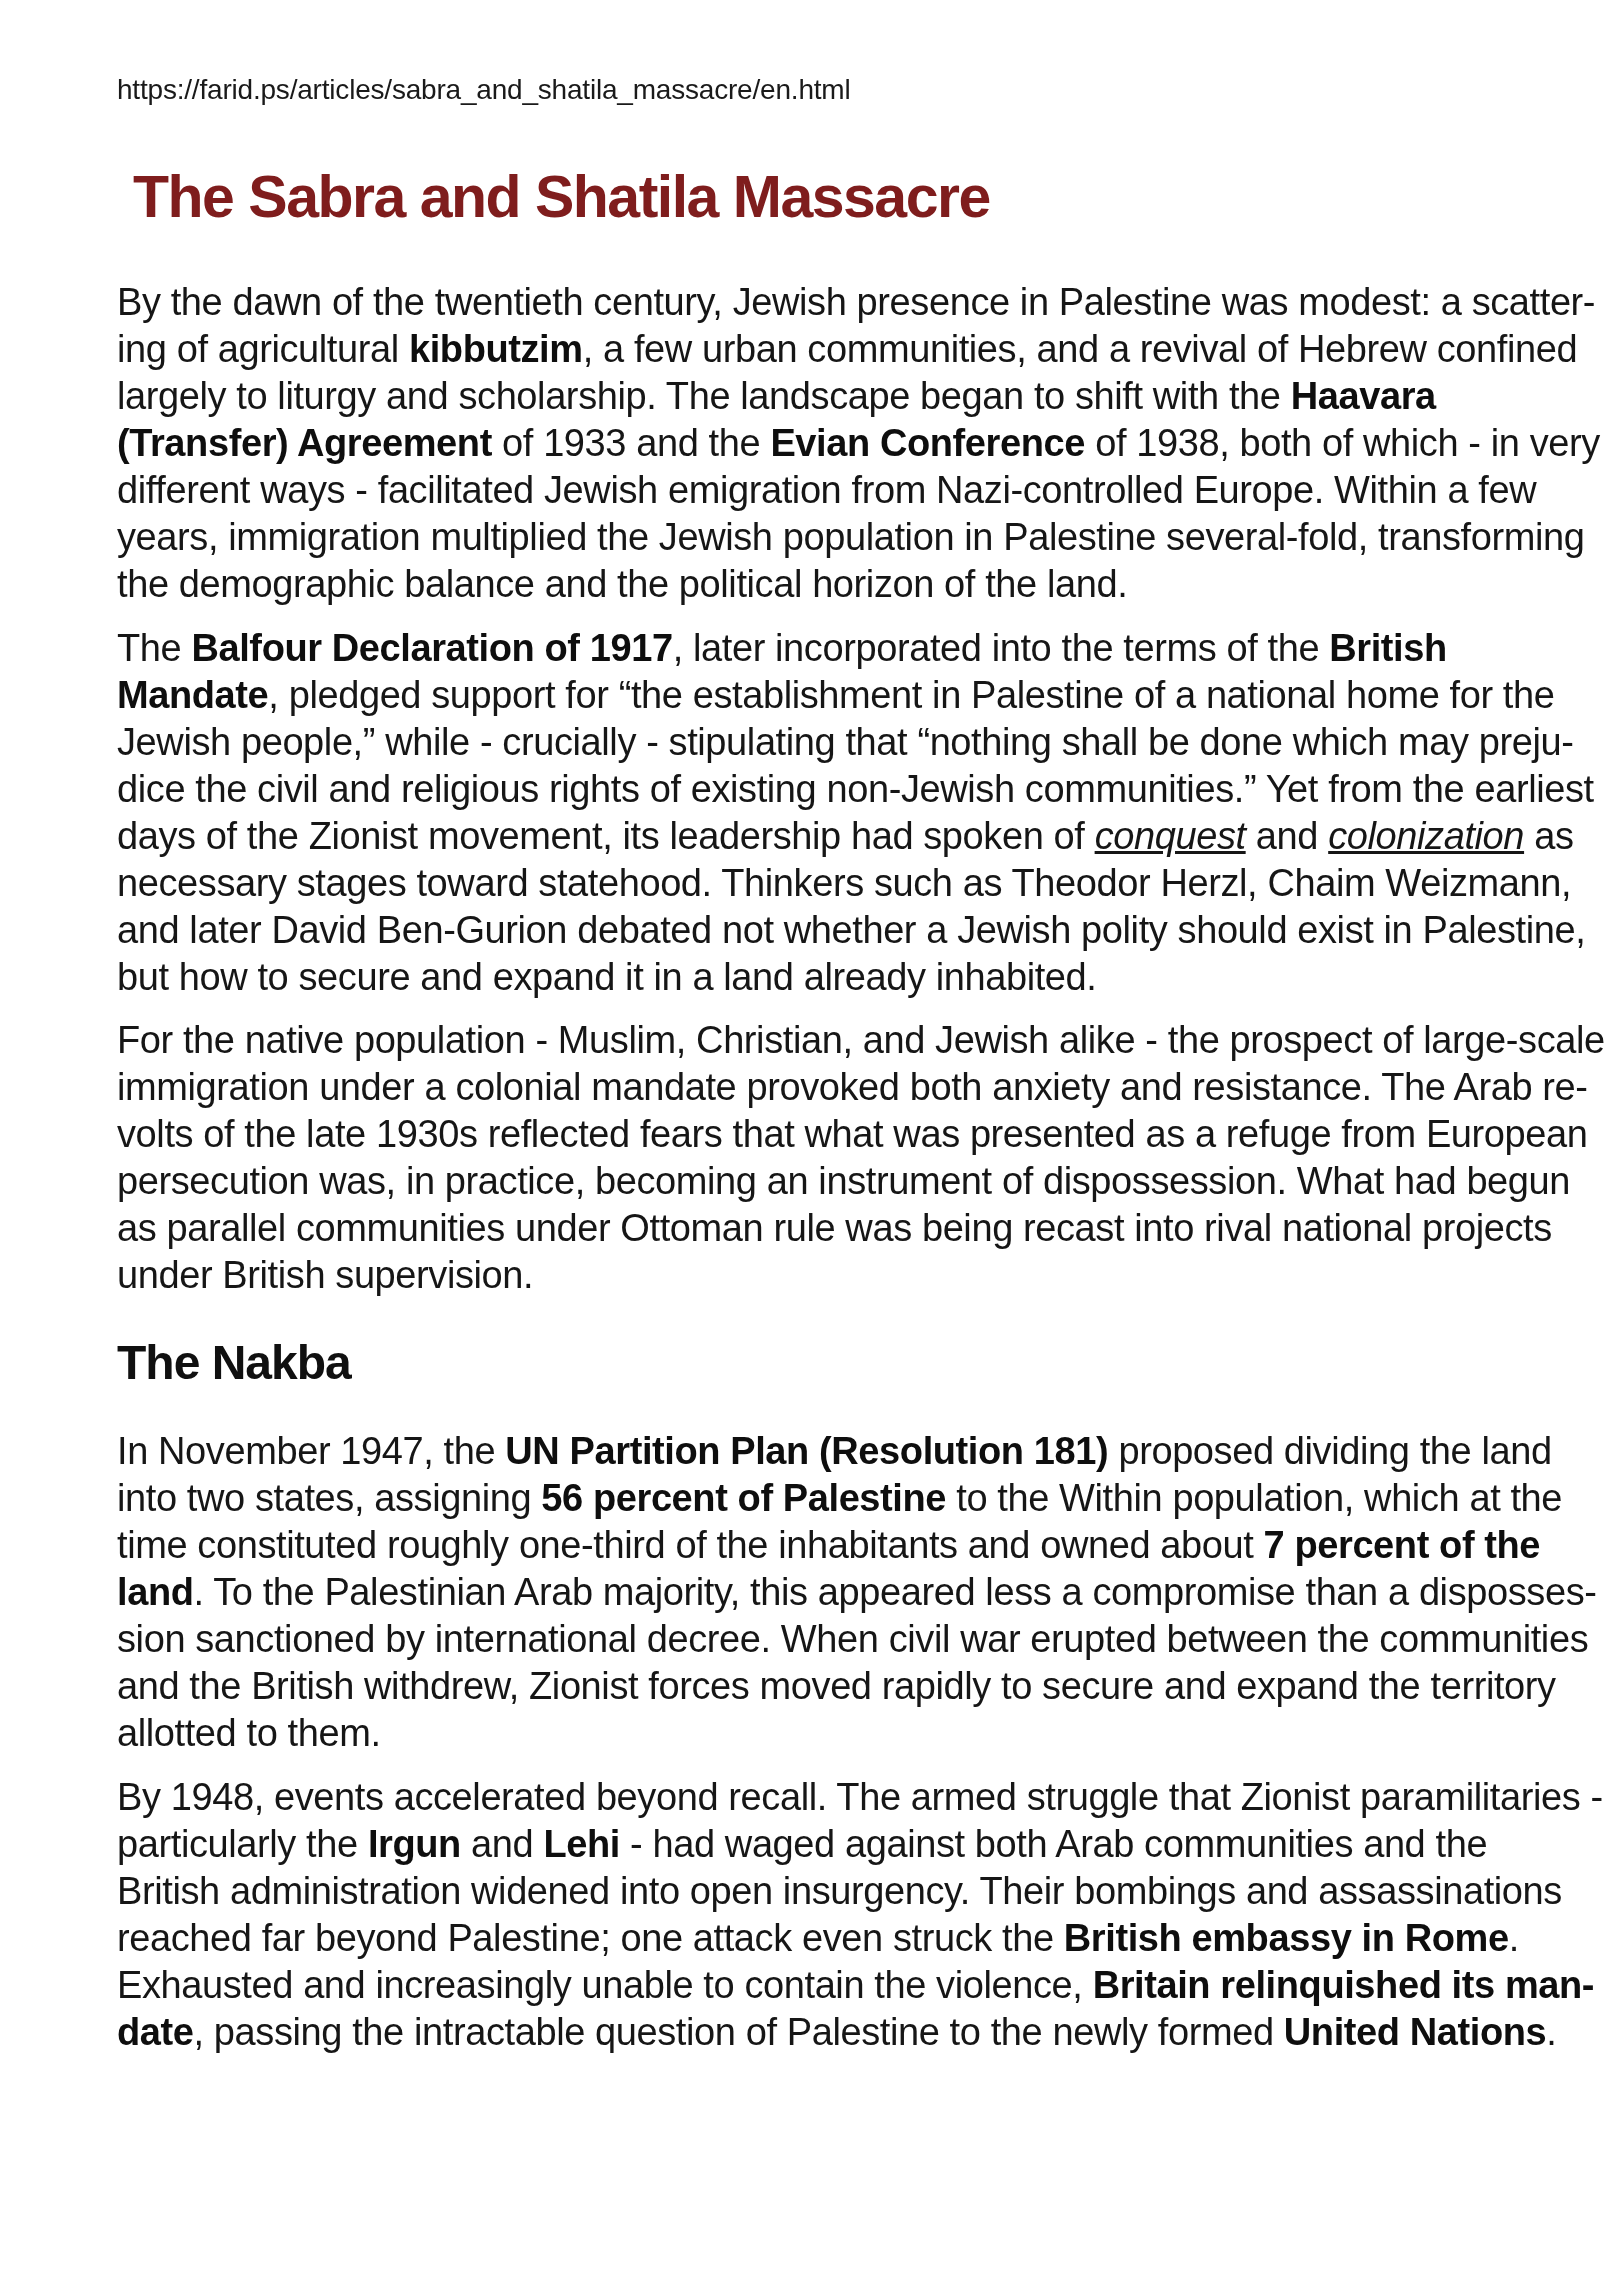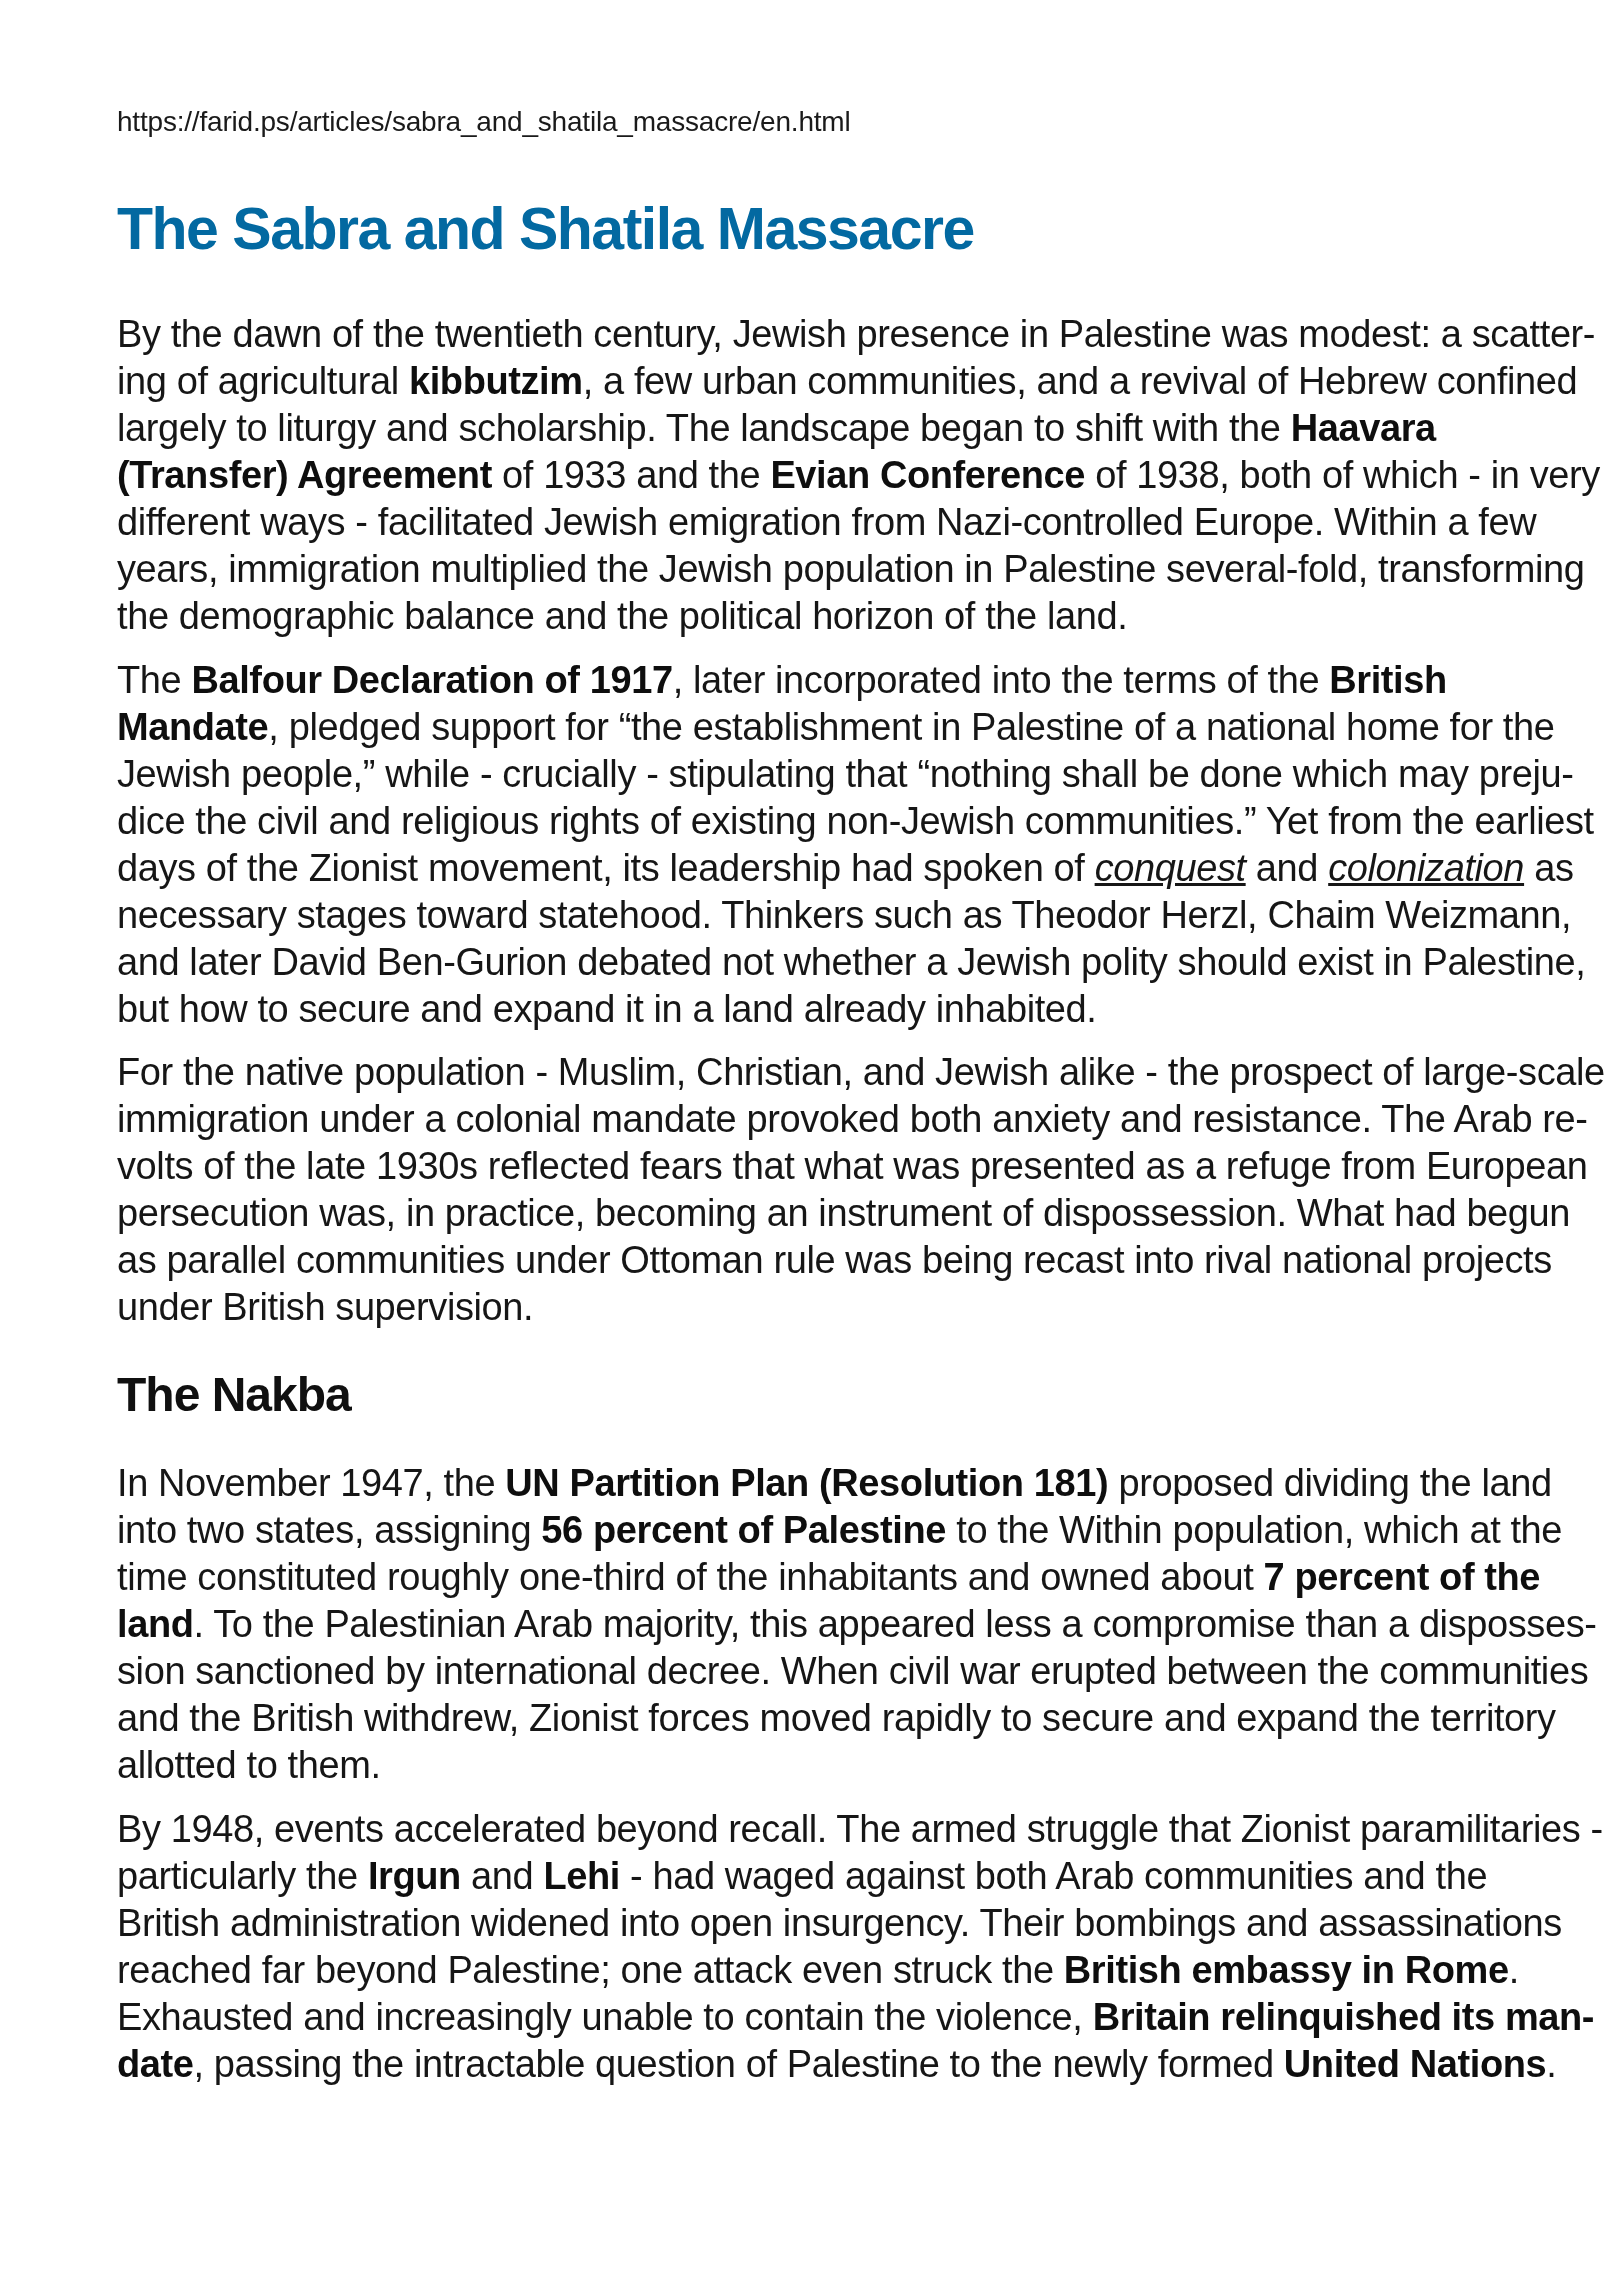--- a/index.html
+++ b/index.html
@@ -1,33 +1,33 @@
 <!DOCTYPE html>
 <html><head>
 <meta charset="utf-8">
 <style>
   html,body{margin:0;padding:0;background:#ffffff;}
   .page{
     position:relative;
     width:1620px;height:2293px;
     box-sizing:border-box;
-    padding:105px 93px 0 117px;
+    padding:73px 93px 0 117px;
     background:#ffffff;
     color:#161616;
     font-family:"Liberation Sans",sans-serif;
     overflow:hidden;
   }
   .url-line{
     font-size:28px;line-height:33px;letter-spacing:-0.2px;color:#1a1a1a;
   }
   .title{
     font-size:59px;line-height:65px;
-    margin:59px 0 49px;
+    margin:59px 16px 49px;
     letter-spacing:-1.5px;
-    font-weight:700;color:#0369a1;
+    font-weight:700;color:#7f1d1d;
   }
   .para{
     margin:0 0 16.7px;
     font-size:38px;line-height:47px;letter-spacing:-0.4px;
     color:#161616;
   }
   .ln{display:block;white-space:pre;}
   .section-heading{
     font-size:48px;line-height:59px;
     margin:34px 0 36px;

